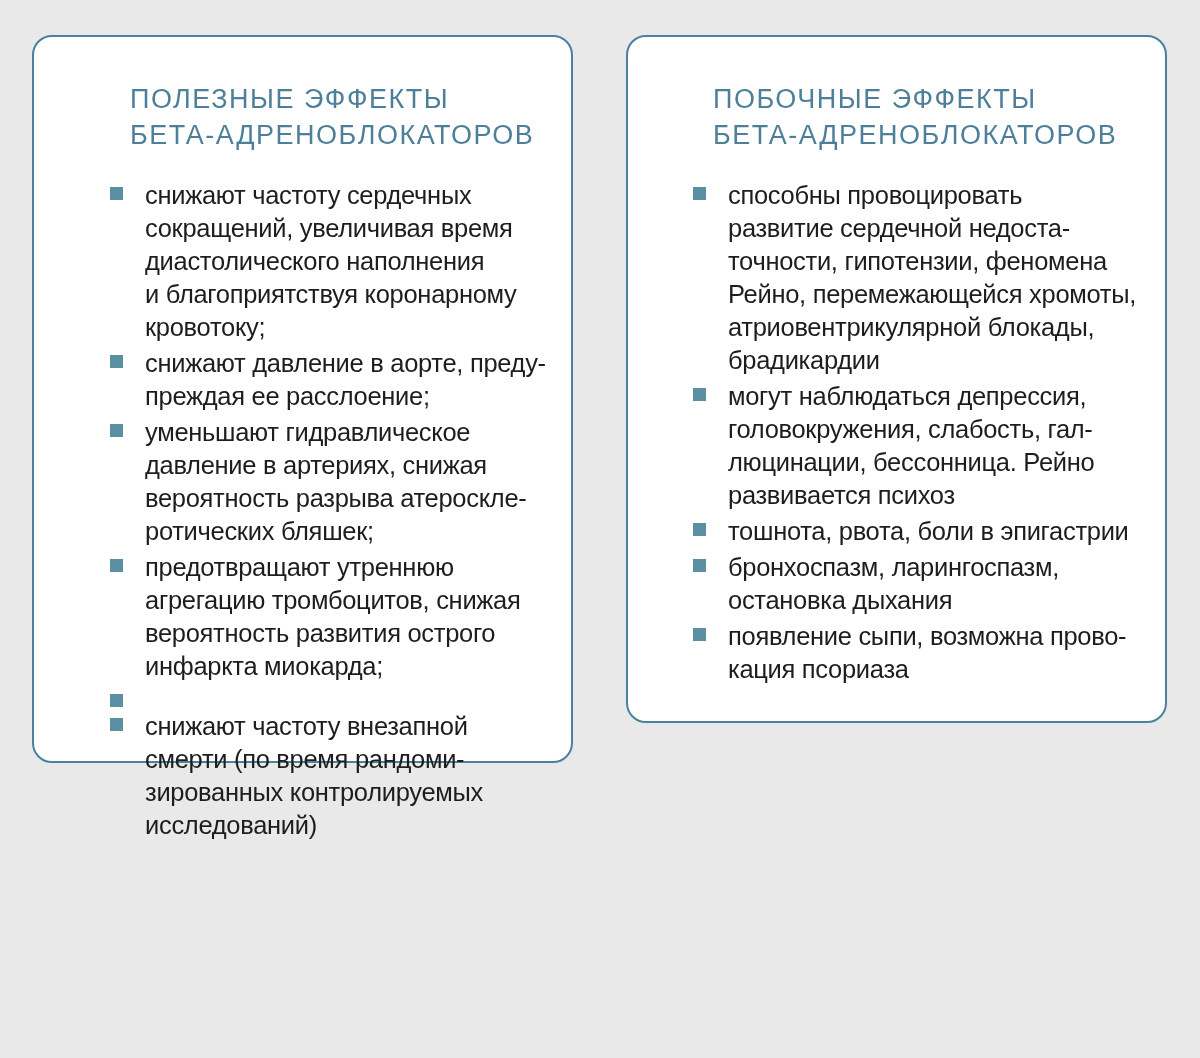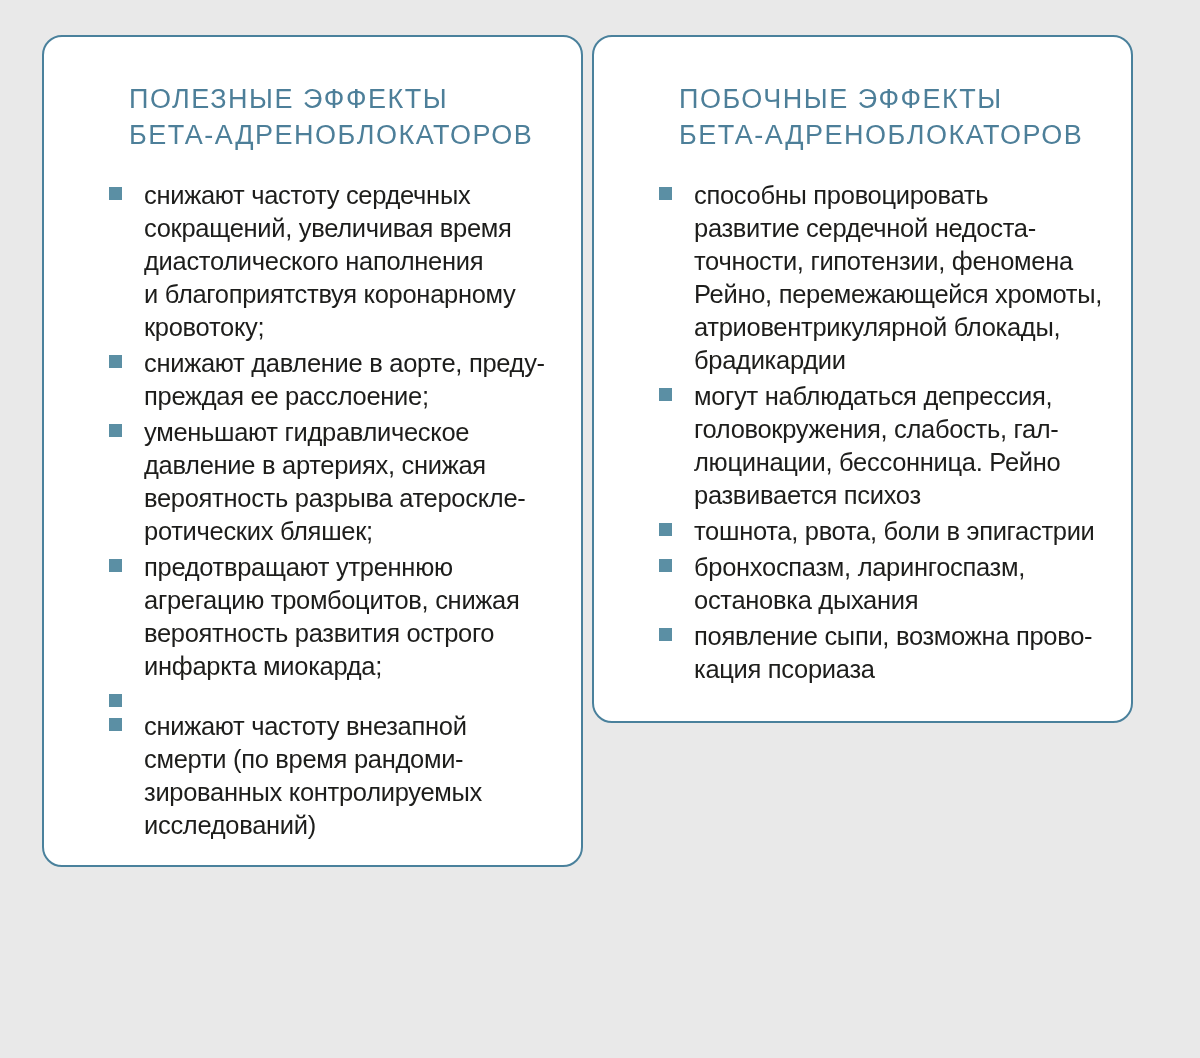--- a/index.html
+++ b/index.html
@@ -12,22 +12,22 @@
     overflow: hidden;
   }
   .card {
     position: absolute;
     top: 35px;
     box-sizing: border-box;
     background: var(--card-bg, #ffffff);
     border: 2.5px solid var(--card-border, #4a819c);
     border-radius: 20px;
   }
-  .card-left  { left: 42px;  width: 541px; height: 832px; }
-  .card-right { left: 592px; width: 541px; height: 688px; }
+  .card-left  { left: 32px;  width: 541px; height: 728px; padding-left: 11px; }
+  .card-right { left: 626px; width: 541px; height: 688px; }
   .card-inner { padding: 44px 15px 0 50px; }
   .card-title {
     margin: 0 0 26px 35px;
     font-size: 27px;
     line-height: 36px;
     font-weight: 400;
     letter-spacing: 1.5px;
     color: var(--accent-title, #4d7f99);
     white-space: pre-line;
   }

